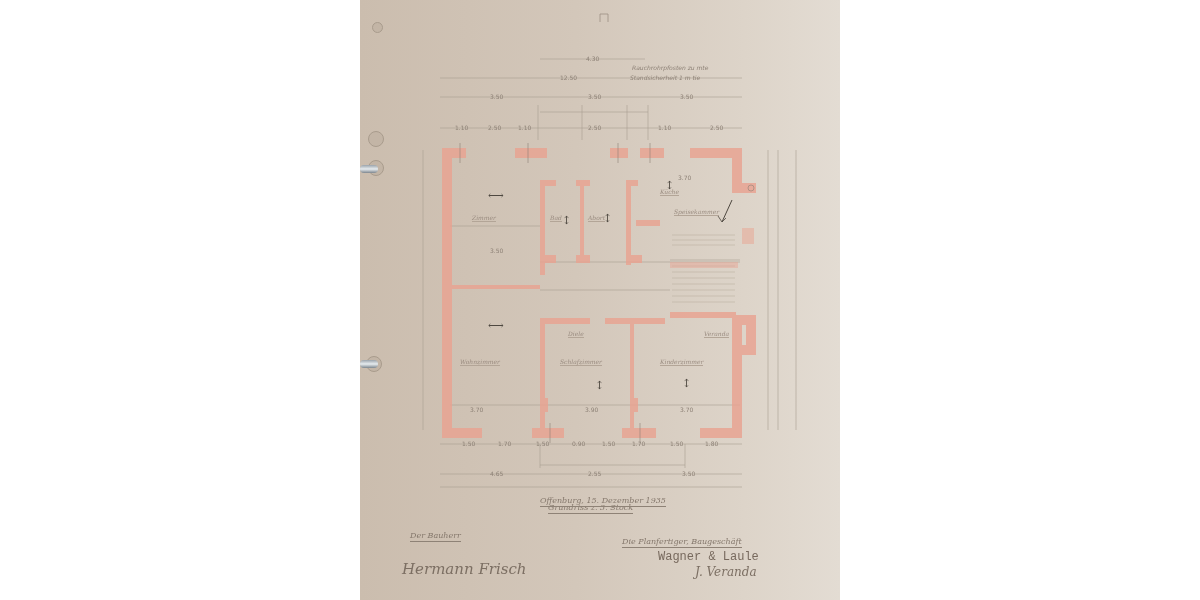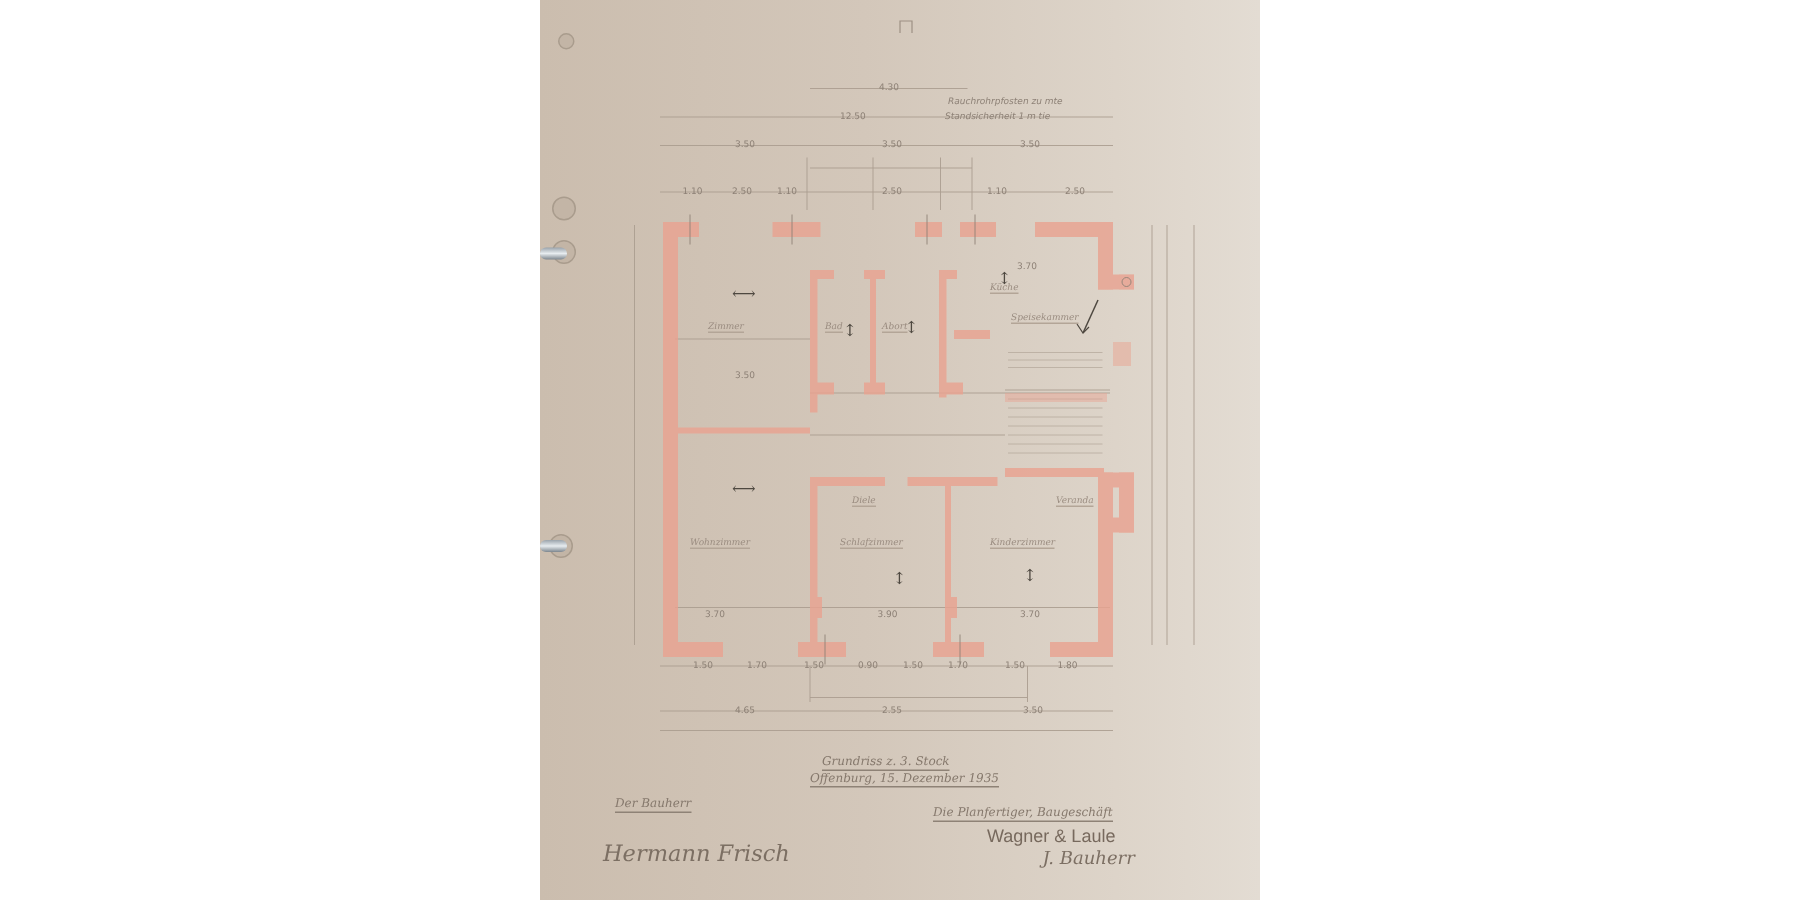--- a/index.html
+++ b/index.html
@@ -30,21 +30,21 @@
     .label {
       position: absolute; font-size: 6px; color: #9a8c80; white-space: nowrap;
       font-style: italic; border-bottom: 1px solid #b3a597;
     }
     .title-block { position: absolute; font-style: italic; color: #85786c; }
     .tb-line {
       position: absolute; font-size: 8px; white-space: nowrap;
       border-bottom: 1px solid #8e8276; padding-bottom: 1px;
     }
     .firm {
-      position: absolute; font-family: Liberation Sans, sans-serif; font-style: normal;
+      position: absolute; font-family: Liberation Mono, monospace; font-style: normal;
       font-size: 12px; color: #77695d; white-space: nowrap;
     }
     .sig {
       position: absolute; font-family: "DejaVu Serif", serif; font-style: italic;
       color: #7c6f63; white-space: nowrap;
     }
     .arrow { position: absolute; color: #4e4840; font-size: 11px; line-height: 1; }
   </style>
 </head>
 <body>
@@ -210,20 +210,20 @@
   <span class="label" style="left:300px;top:188px;">Küche</span>
   <span class="label" style="left:314px;top:208px;">Speisekammer</span>
   <span class="label" style="left:100px;top:358px;">Wohnzimmer</span>
   <span class="label" style="left:200px;top:358px;">Schlafzimmer</span>
   <span class="label" style="left:300px;top:358px;">Kinderzimmer</span>
   <span class="label" style="left:208px;top:330px;">Diele</span>
   <span class="label" style="left:344px;top:330px;">Veranda</span>
 
   <div class="title-block">
     <span class="tb-line" style="left:188px;top:503px;">Grundriss z. 3. Stock</span>
-    <span class="tb-line" style="left:180px;top:514px;">Offenburg, 15. Dezember 1935</span>
+    <span class="tb-line" style="left:180px;top:496px;">Offenburg, 15. Dezember 1935</span>
     <span class="tb-line" style="left:50px;top:531px;text-align:center;">Der Bauherr</span>
     <span class="tb-line" style="left:262px;top:537px;text-align:right;">Die Planfertiger, Baugeschäft</span>
     <span class="firm" style="left:298px;top:550px;">Wagner &amp; Laule</span>
     <span class="sig" style="left:42px;top:560px;font-size:15px;">Hermann Frisch</span>
-    <span class="sig" style="left:335px;top:565px;font-size:12px;">J. Bauherr</span>
+    <span class="sig" style="left:335px;top:565px;font-size:12px;">J. Veranda</span>
   </div>
 </div>
 
 </body></html>

